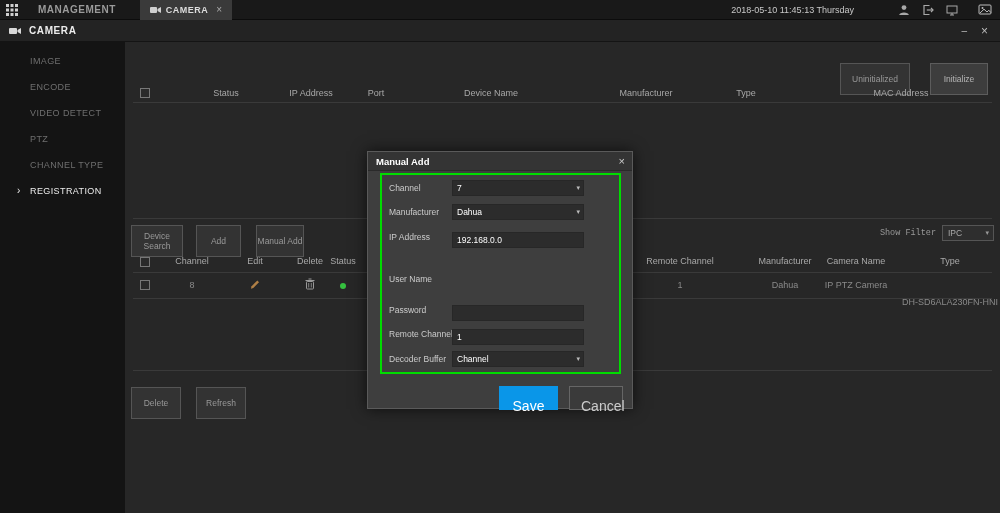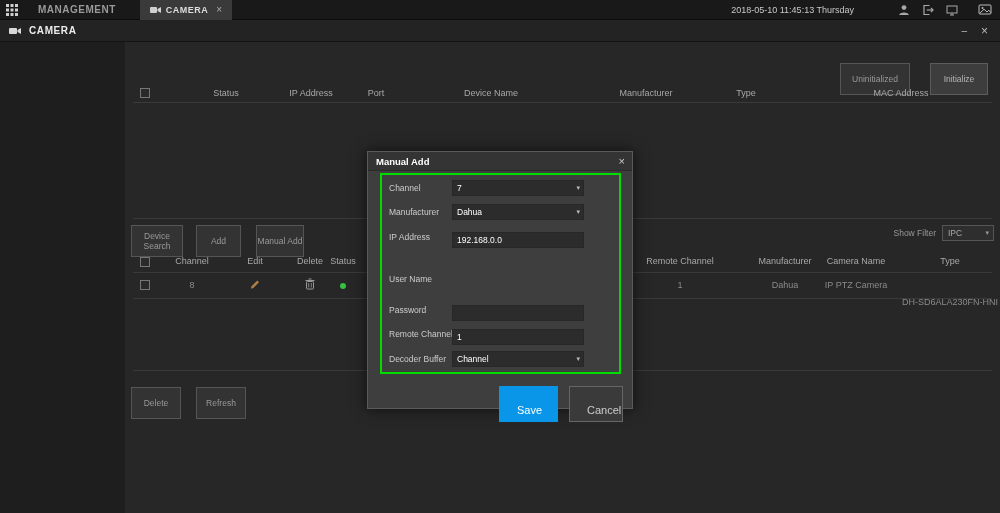--- a/index.html
+++ b/index.html
@@ -71,22 +71,22 @@
   .greenbox { position:absolute; left:12px; top:21px; width:241px; height:201px; border:2px solid #00dc00; }
   .mrow { position:absolute; left:0; width:100%; height:16px; }
   .mlabel { position:absolute; left:7px; top:0; line-height:16px; font-size:8.5px; color:#ccc; white-space:nowrap; }
   .mfield { position:absolute; left:70px; top:0; width:132px; height:16px; }
   .mfield input { width:100%; height:100%; background:#2c2c2c; border:1px solid #272727; color:#fff;
                   font-size:8.5px; font-family:"Liberation Sans",sans-serif; padding:0 4px; outline:none; }
   .msel { width:100%; height:100%; background:#2c2c2c; border:1px solid #272727; color:#fff;
           font-size:8.5px; line-height:14px; padding:0 4px; position:relative; cursor:pointer; }
   .msel .arr { position:absolute; right:3px; top:0; font-size:7px; color:#bbb; line-height:14px; }
   .mhint { position:absolute; left:206px; top:0; line-height:16px; font-size:8px; color:#b5b5b5; white-space:nowrap; }
-  .modal-btn { position:absolute; height:16px; font-size:11px; font-family:"Liberation Sans",sans-serif;
-               text-align:center; cursor:pointer; padding:17px; }
+  .modal-btn { position:absolute; height:16px; font-size:14px; font-family:"Liberation Sans",sans-serif;
+               text-align:center; cursor:pointer; padding:11px; }
   .save { left:131px; top:234px; width:59px; background:#0a96e8; border:1px solid #0a96e8; color:#fff; }
   .cancel { left:201px; top:234px; width:54px; background:#3a3a3a; border:1px solid #666; color:#ccc; }
 </style>
 </head>
 <body>
 
 <div class="screen">
 
   <div class="topbar">
     <span class="grid-icon">
@@ -152,41 +152,52 @@
           <path d="M8.5 3 L12 1 V7 L8.5 5 Z" fill="#d8d8d8"></path>
         </svg>
     </span>
     <span class="page-title">CAMERA</span>
     <div class="win-ctrls">
       <span class="win-min">–</span>
       <span class="win-close">×</span>
     </div>
   </div>
 
+  <div class="sidebar">
+    <div class="side-item"><span>IMAGE</span></div>
+    <div class="side-item"><span>ENCODE</span></div>
+    <div class="side-item"><span>VIDEO DETECT</span></div>
+    <div class="side-item"><span>PTZ</span></div>
+    <div class="side-item"><span>CHANNEL TYPE</span></div>
+    <div class="side-item active">
+      <span class="arrow">›</span>
+      <span>REGISTRATION</span>
+    </div>
+  </div>
 
   <div class="main">
 
     <button class="btn" style="right:90px; top:21px; width:70px;">Uninitialized</button>
     <button class="btn lighter" style="right:12px; top:21px; width:58px;">Initialize</button>
 
     <input type="checkbox" class="cbx" style="left: 15px; top: 46px;">
     <span class="th" style="left:101px; top:46px;">Status</span>
     <span class="th" style="left:186px; top:46px;">IP Address</span>
     <span class="th" style="left:251px; top:46px;">Port</span>
     <span class="th" style="left:366px; top:46px;">Device Name</span>
     <span class="th" style="left:521px; top:46px;">Manufacturer</span>
     <span class="th" style="left:621px; top:46px;">Type</span>
     <span class="th" style="left:776px; top:46px;">MAC Address</span>
     <div class="hline" style="top:60px;"></div>
     <div class="hline" style="top:176px;"></div>
 
     <button class="btn" style="left:6px; top:183px; width:52px;">Device Search</button>
     <button class="btn" style="left:71px; top:183px; width:45px;">Add</button>
     <button class="btn" style="left:131px; top:183px; width:48px;">Manual Add</button>
-    <span class="show-filter-label" style="right:64px; top:186px;">Show Filter</span>
+    <span class="show-filter-label" style="right:64px; top:186px;font-family:Liberation Mono, monospace;">Show Filter</span>
     <div class="filter-select" style="right:6px; top:183px; width:52px;">
       <span>IPC</span>
       <span class="arr">▾</span>
     </div>
 
     <input type="checkbox" class="cbx" style="left: 15px; top: 215px;">
     <span class="th" style="left:67px; top:214px;">Channel</span>
     <span class="th" style="left:130px; top:214px;">Edit</span>
     <span class="th" style="left:185px; top:214px;">Delete</span>
     <span class="th" style="left:218px; top:214px;">Status</span>

